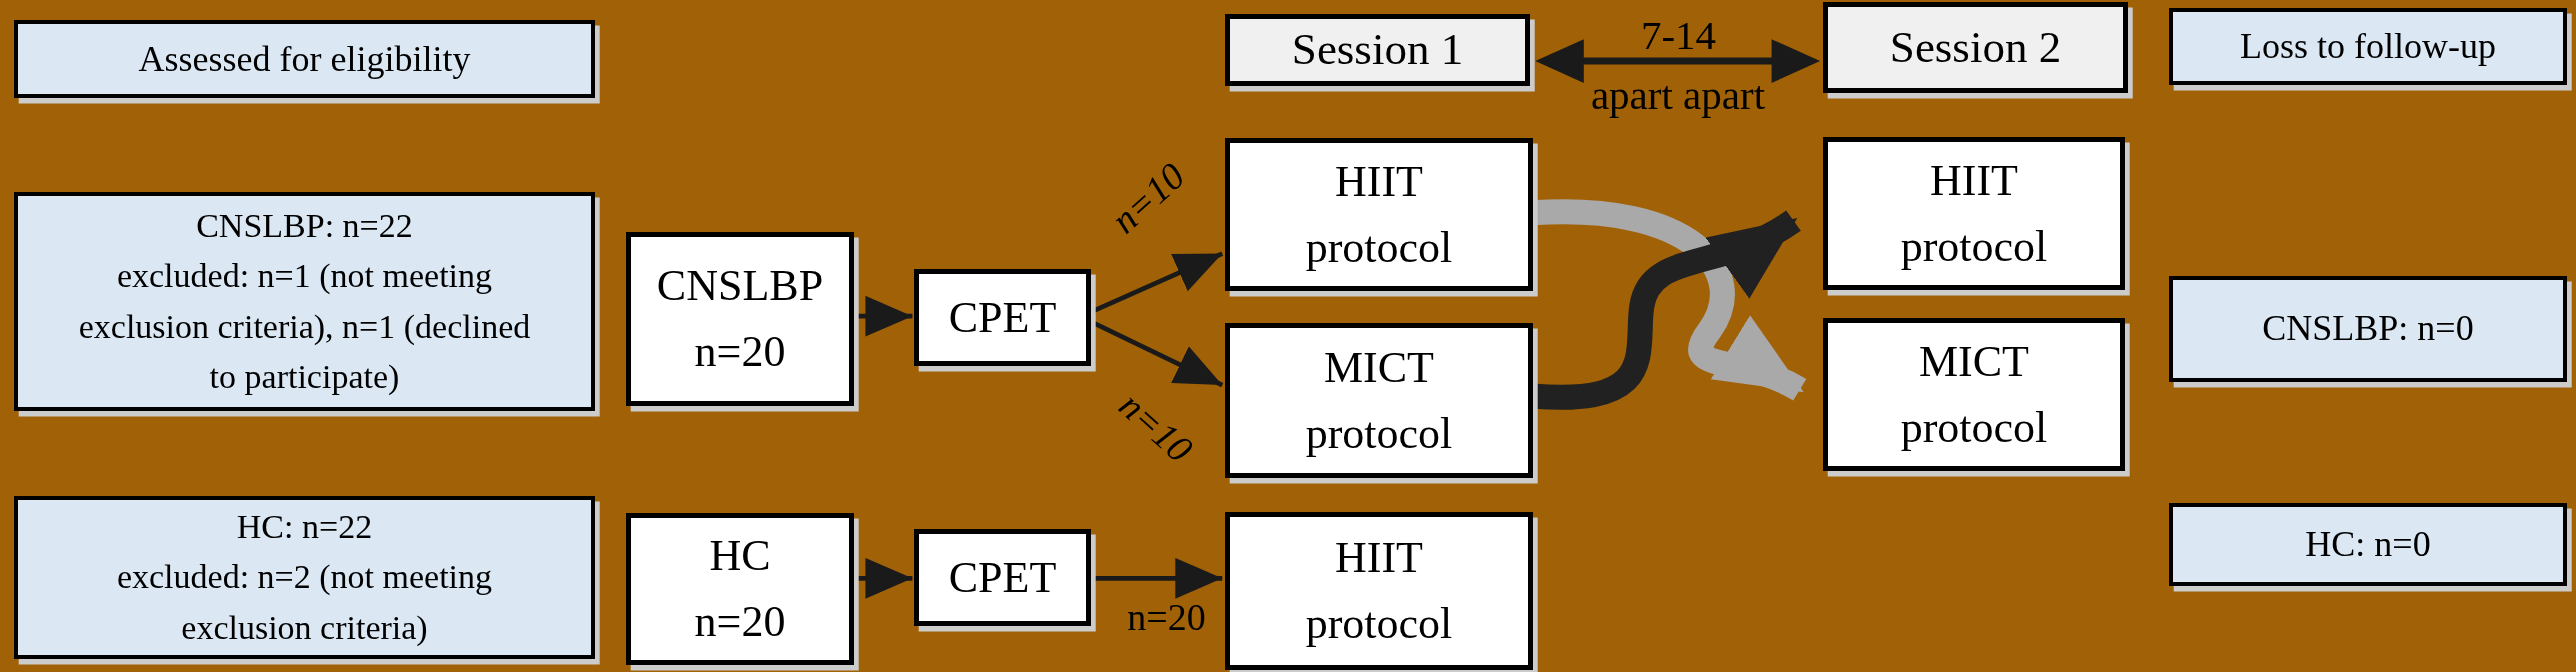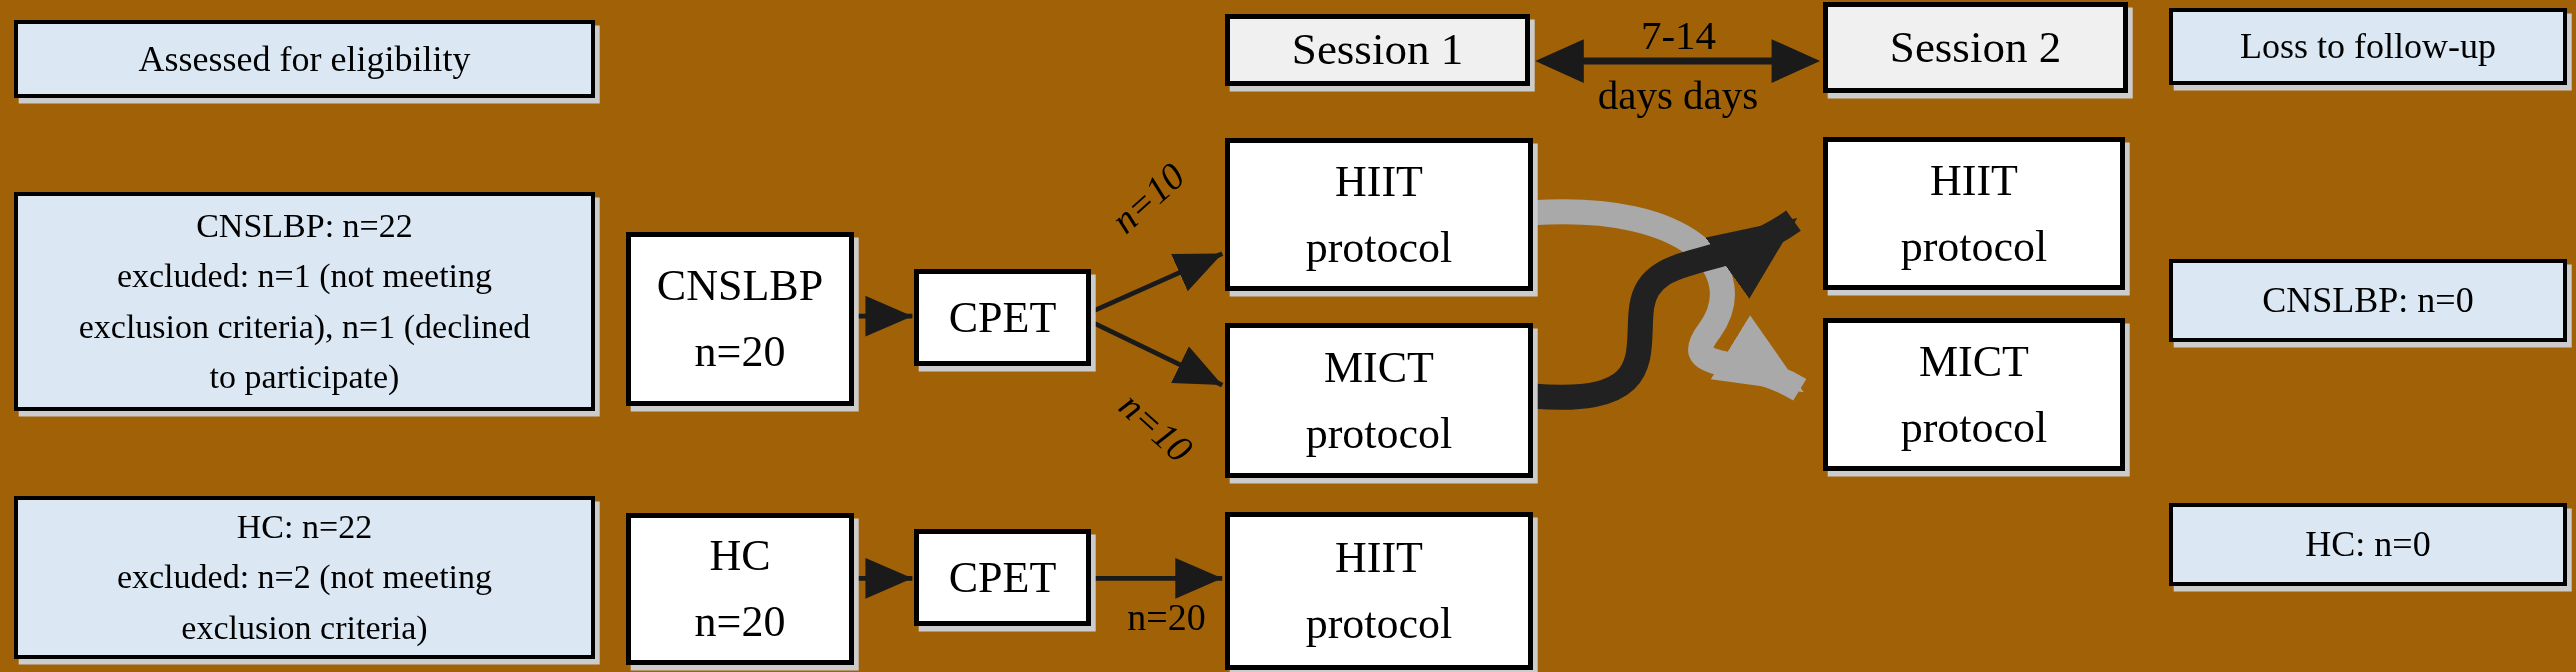--- a/index.html
+++ b/index.html
@@ -52,21 +52,21 @@
     <path d="M 1958 272 C 2160 258, 2238 348, 2185 422 C 2142 478, 2225 452, 2300 498" fill="none" stroke="#a9a9a9" stroke-width="32" marker-end="url(#m-big-gray)"></path>
     <path d="M 1958 506 C 2120 520, 2090 448, 2098 392 C 2108 320, 2200 348, 2292 282" fill="none" stroke="#212121" stroke-width="32" marker-end="url(#m-big-black)"></path>
   </svg>
 
   <div class="box blue tag" style="left:14px;top:20.3px;width:581px;height:78px">Assessed for eligibility</div>
 
   <div class="box session" style="left:1225px;top:14px;width:305px;height:72px">Session 1</div>
 
   <div class="flowlabel interval" style="left:1565px;top:12.5px;width:227px;height:45px">7-14</div>
 
-  <div class="flowlabel interval" style="left:1553px;top:72px;width:250px;height:45px">days days</div>
+  <div class="flowlabel interval" style="left:1553px;top:72px;width:250px;height:45px">apart apart</div>
 
   <div class="box session" style="left:1823px;top:2px;width:305px;height:91px">Session 2</div>
 
   <div class="box blue tag" style="left:2169px;top:8px;width:398px;height:77px">Loss to follow-up</div>
 
   <div class="box blue note" style="left:14px;top:192px;width:581px;height:219px">CNSLBP: n=22
 excluded: n=1 (not meeting
 exclusion criteria), n=1 (declined
 to participate)</div>
 
@@ -84,21 +84,21 @@
 
   <div class="box" style="left:1225px;top:323px;width:308px;height:155px">MICT
 protocol</div>
 
   <div class="box" style="left:1823px;top:137px;width:302px;height:153px">HIIT
 protocol</div>
 
   <div class="box" style="left:1823px;top:318px;width:302px;height:153px">MICT
 protocol</div>
 
-  <div class="box blue tag" style="left:2169px;top:259px;width:398px;height:83px">CNSLBP: n=0</div>
+  <div class="box blue tag" style="left:2169px;top:276px;width:398px;height:106px">CNSLBP: n=0</div>
 
   <div class="box blue note" style="left:14px;top:496px;width:581px;height:163px">HC: n=22
 excluded: n=2 (not meeting
 exclusion criteria)</div>
 
   <div class="box" style="left:626px;top:513px;width:228px;height:152px">HC
 n=20</div>
 
   <div class="box" style="left:914px;top:529px;width:177px;height:97px">CPET</div>
 

